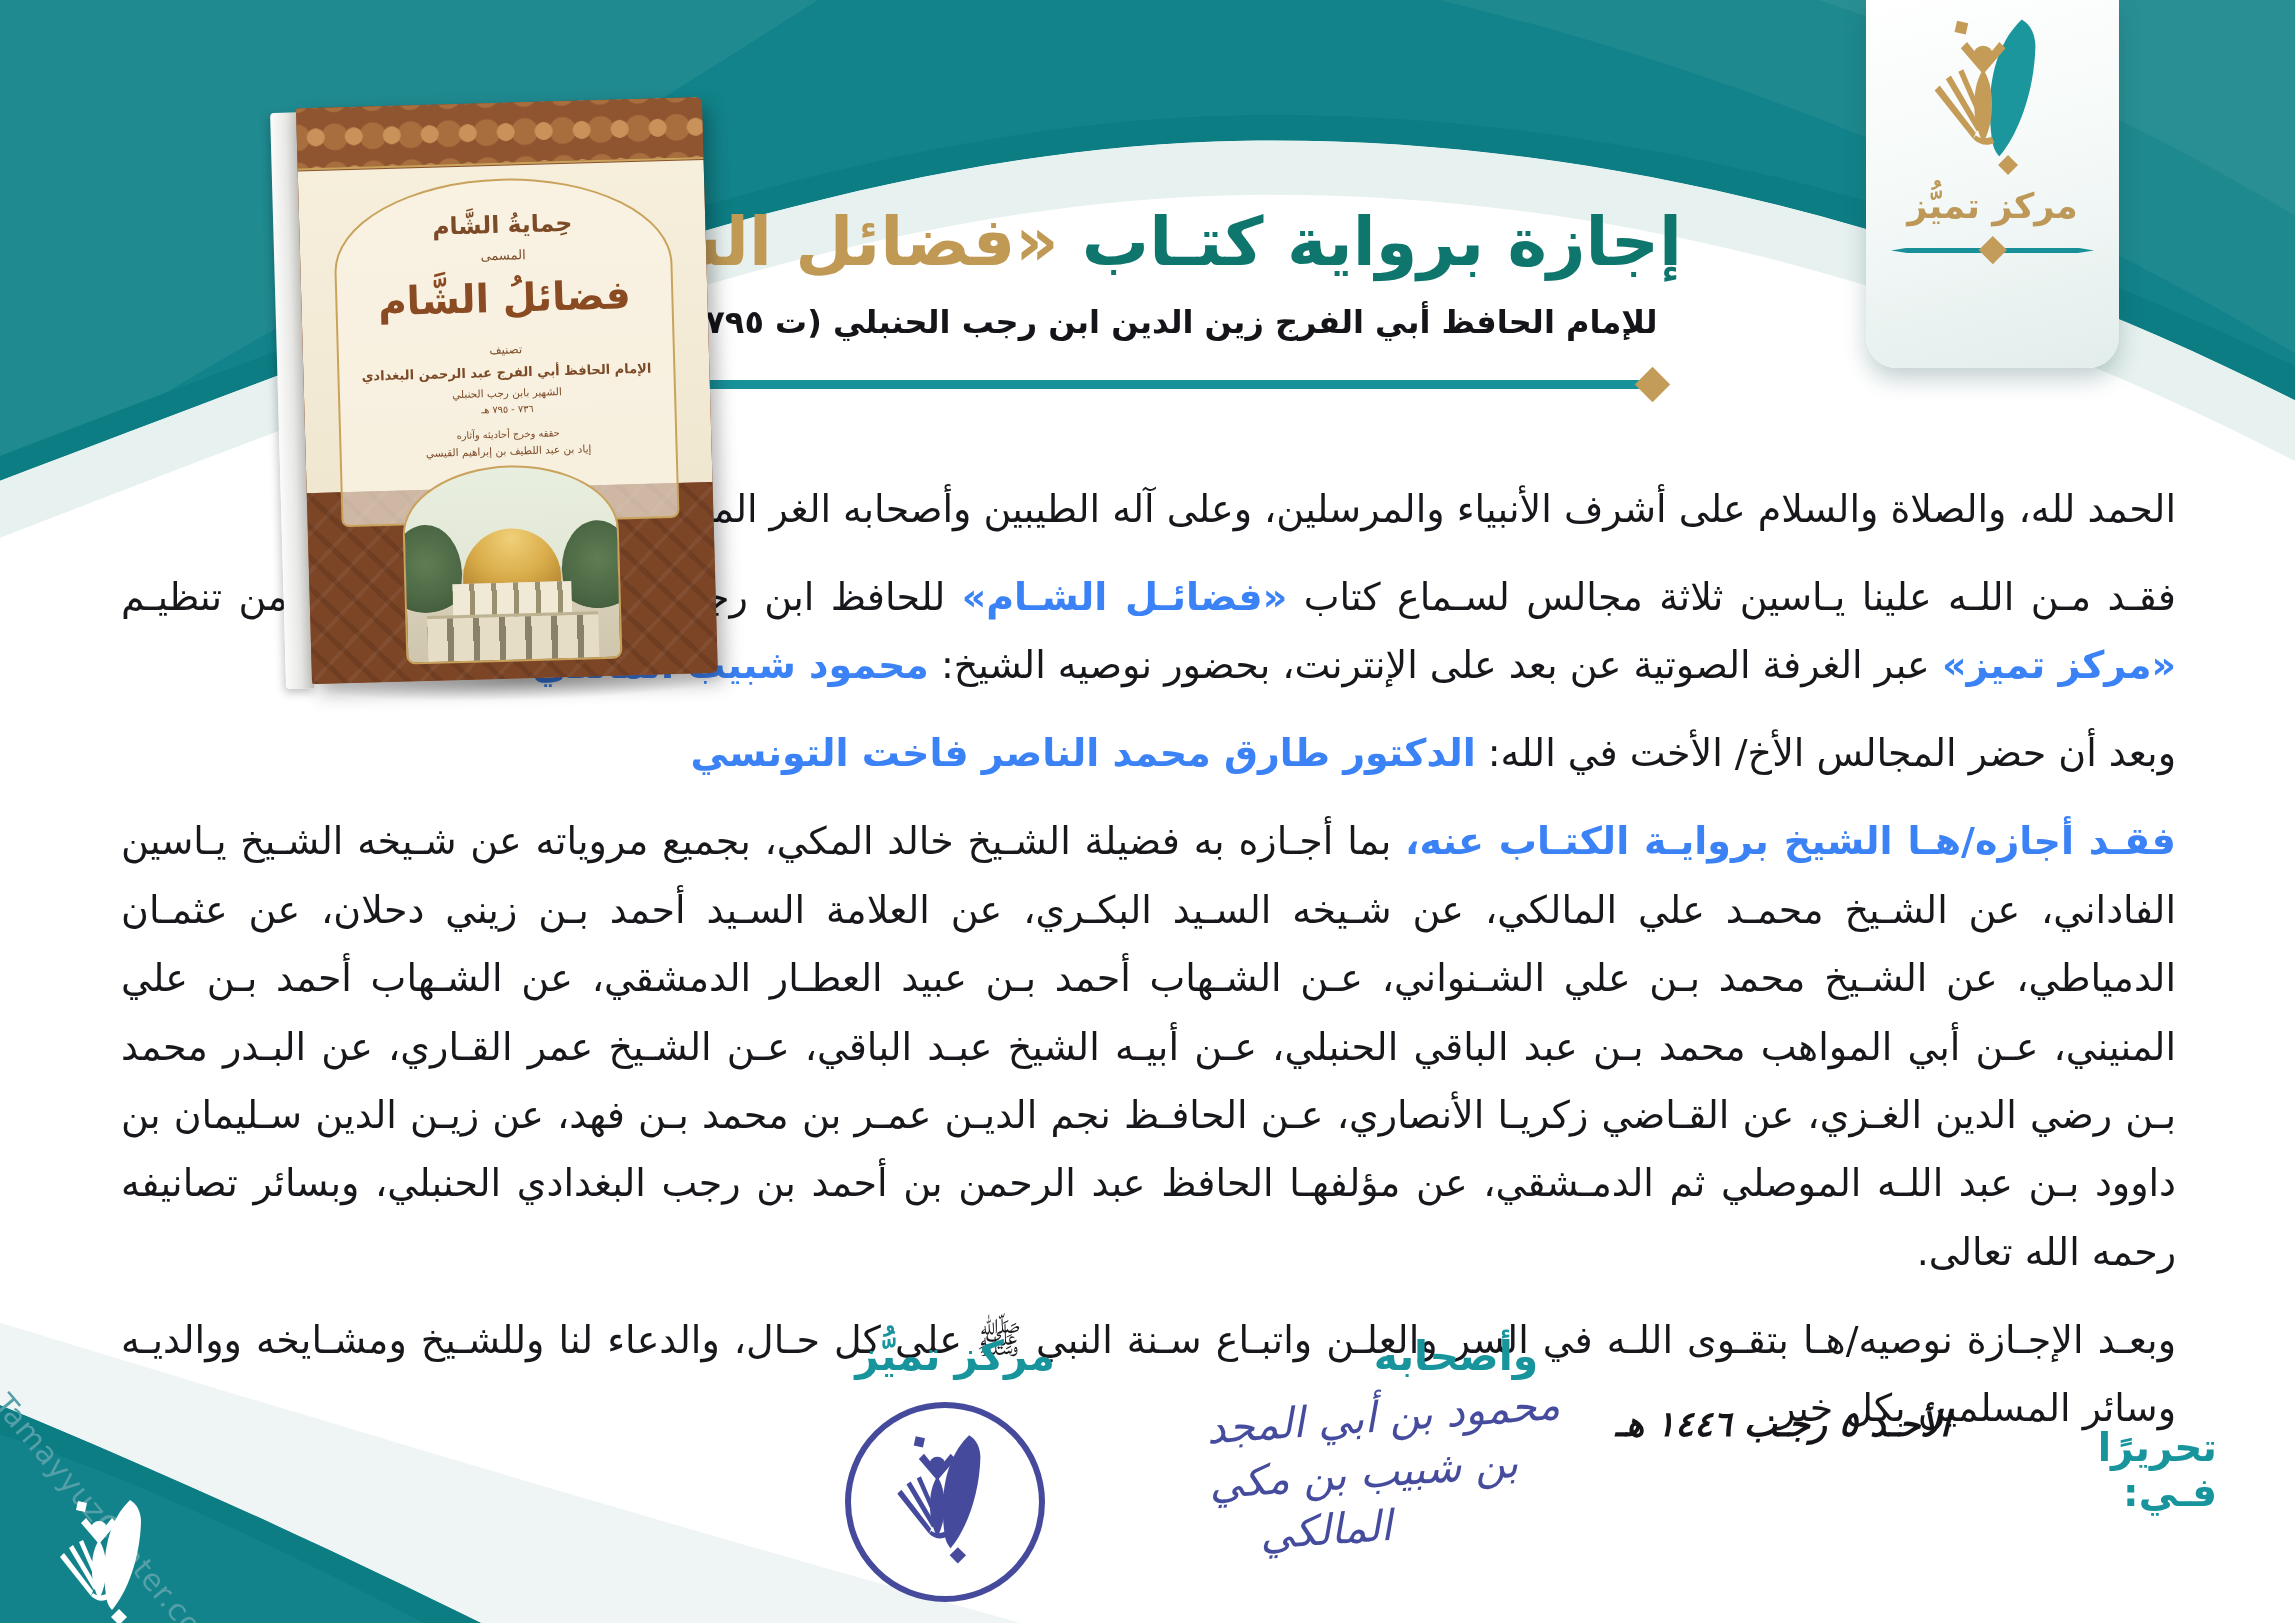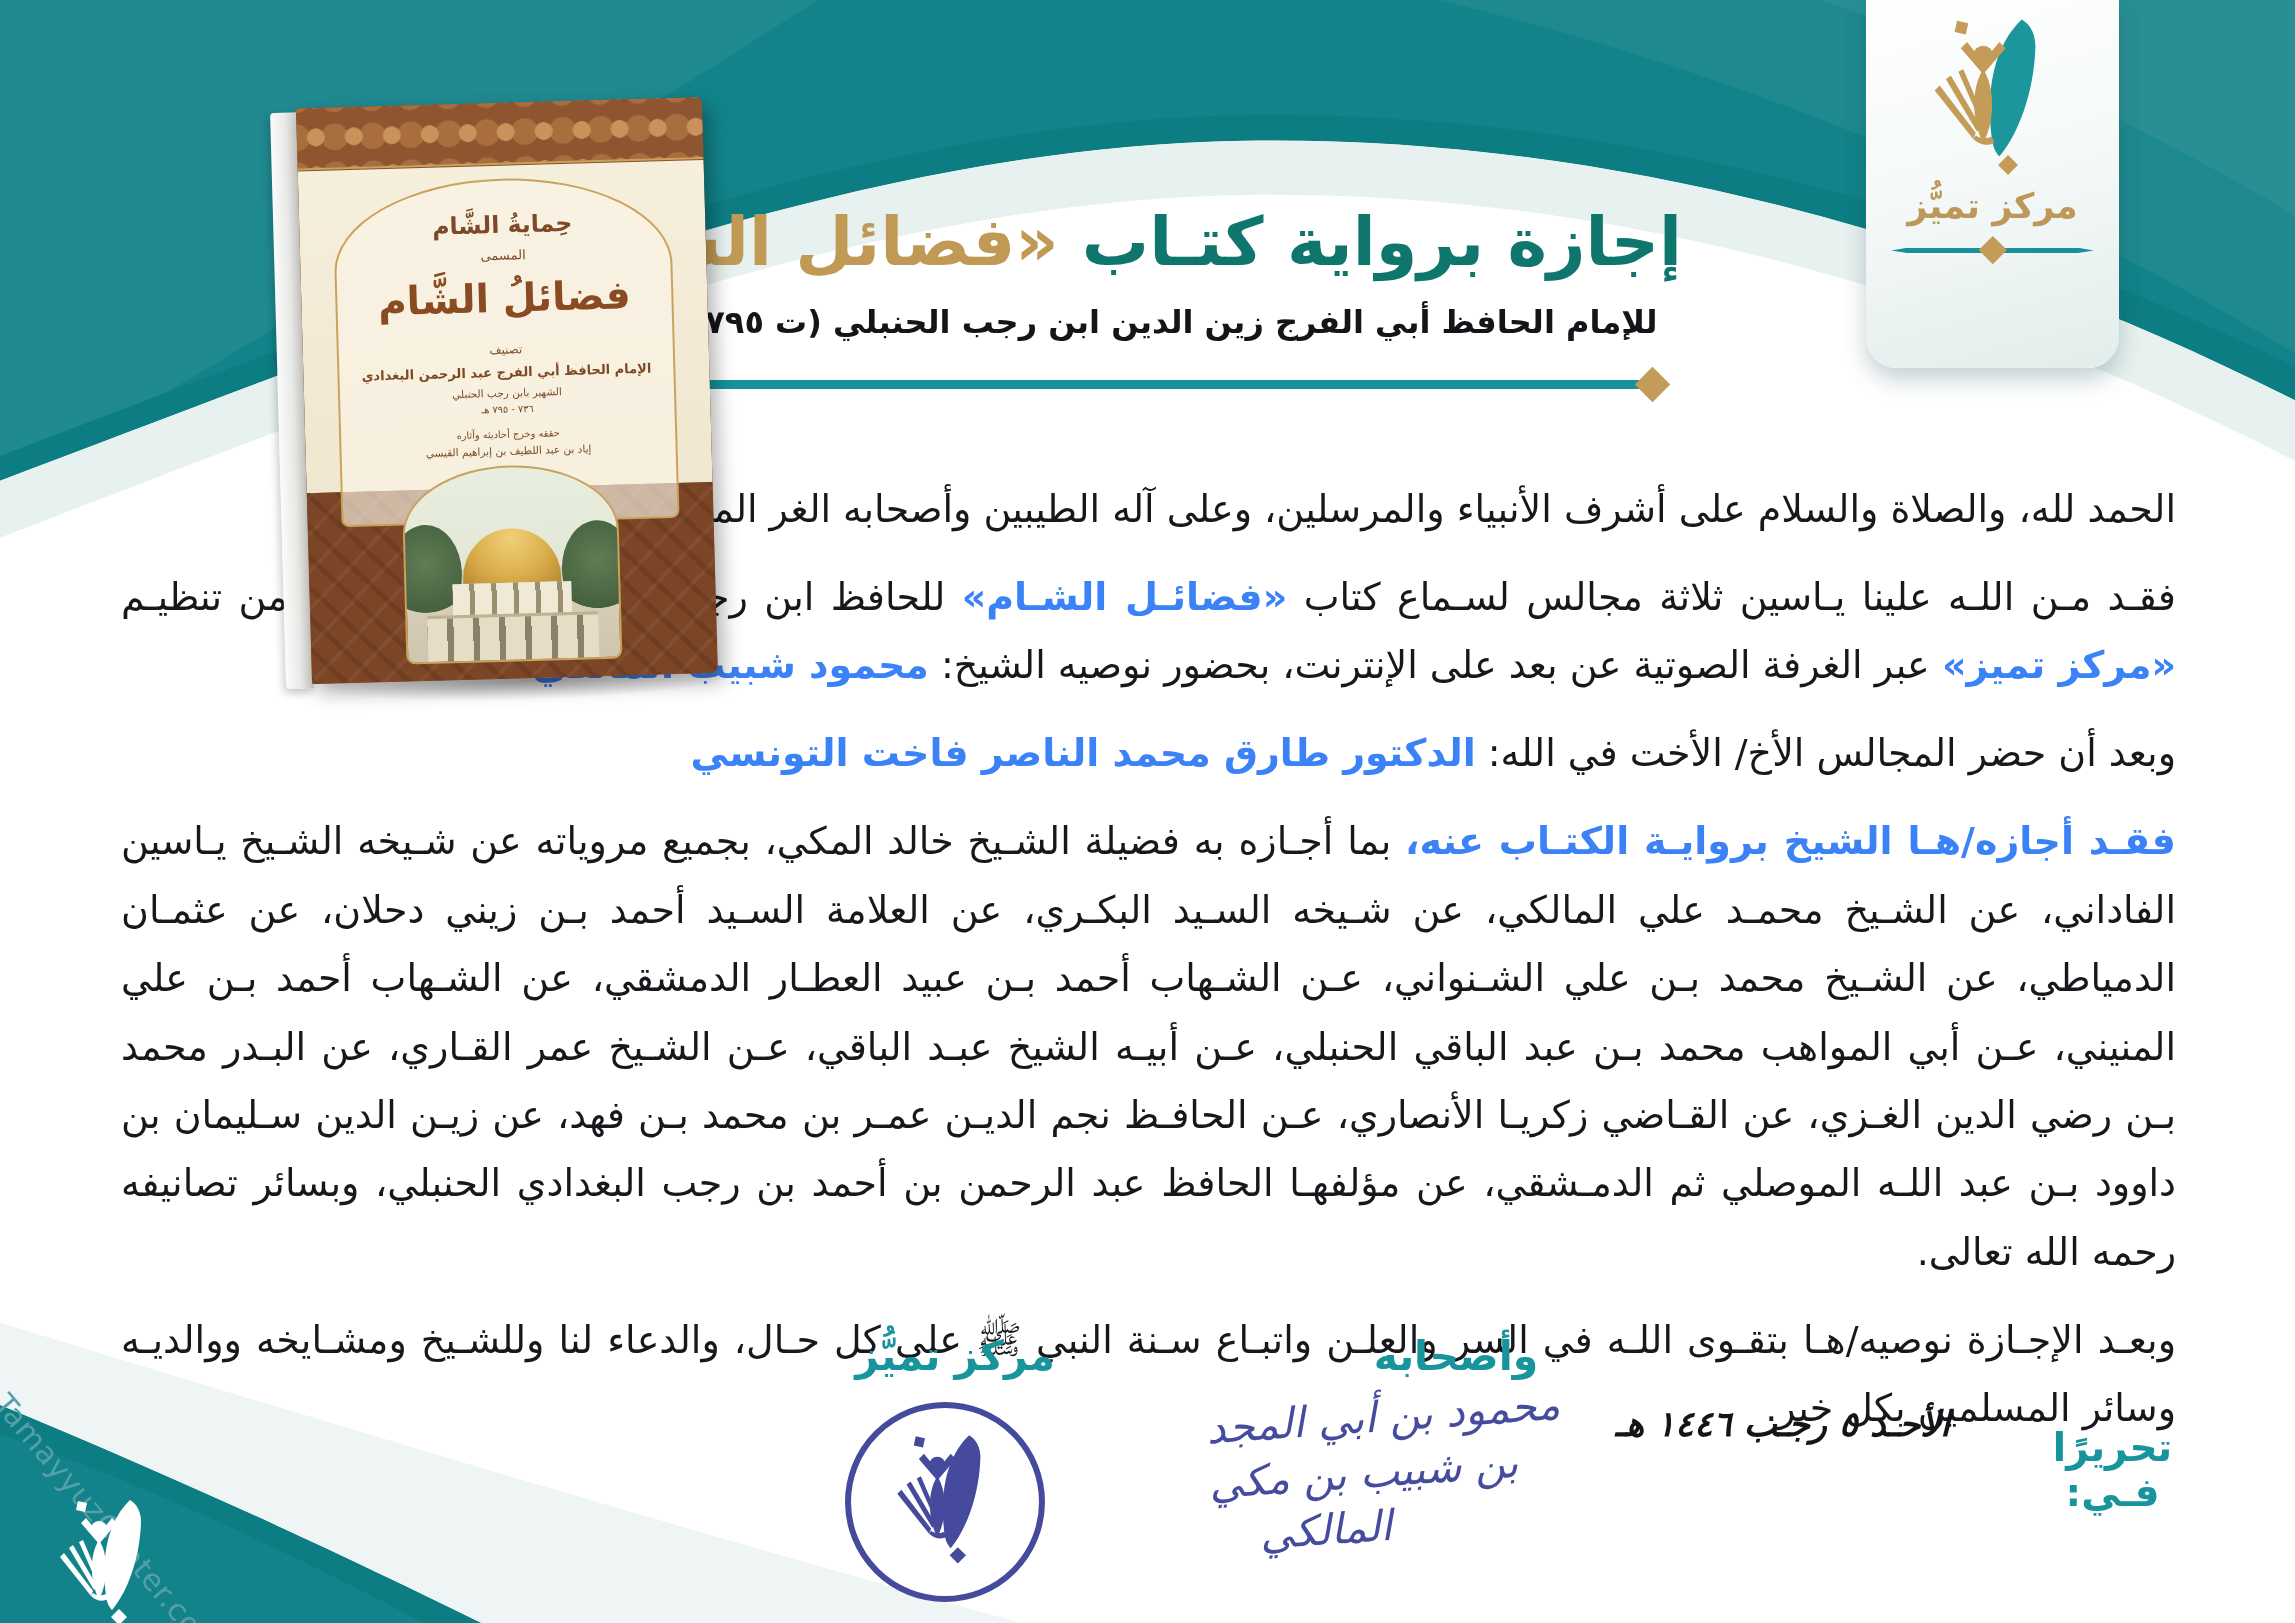--- a/index.html
+++ b/index.html
@@ -42,21 +42,21 @@
   .sig-head{z-index:5;font-size:41px;font-weight:bold;color:#18949c;text-align:center;direction:rtl;}
   #granter-head{left:1345px;top:1332px;width:222px;}
   #center-head{left:847px;top:1332px;width:216px;}
   #granter-signature{left:1171px;top:1390px;width:432px;z-index:5;color:#464c9d;
       font-size:42px;line-height:1.3;text-align:center;direction:rtl;transform:rotate(-4deg);font-style:italic;}
   #granter-signature .l2{transform:translateX(-23.6px);}
   #granter-signature .l3{transform:translateX(-65px);}
   #stamp{left:845px;top:1402px;width:200px;height:200px;z-index:5;border:6.5px solid #454a9c;
          border-radius:50%;box-sizing:border-box;display:flex;align-items:center;justify-content:center;background:transparent;}
   #date-label{left:2008px;top:1425px;width:209px;z-index:5;font-size:39px;font-weight:bold;
-              color:#18949c;direction:rtl;text-align:center;}
+              color:#18949c;direction:rtl;text-align:right;}
   #date-lines{left:1570px;top:1404px;width:380px;z-index:5;direction:rtl;text-align:right;
               font-size:35px;font-weight:bold;color:#141419;font-style:italic;}
   #date-lines .dline{margin-bottom:27.5px;white-space:nowrap;}
 
   
   #website{left:14.4px;top:1387px;z-index:5;transform:rotate(50deg);transform-origin:0 0;
            font-size:30px;color:#549fa8;letter-spacing:0.7px;}
 
   
   #corner-logo{left:41px;top:1498px;z-index:5;}

